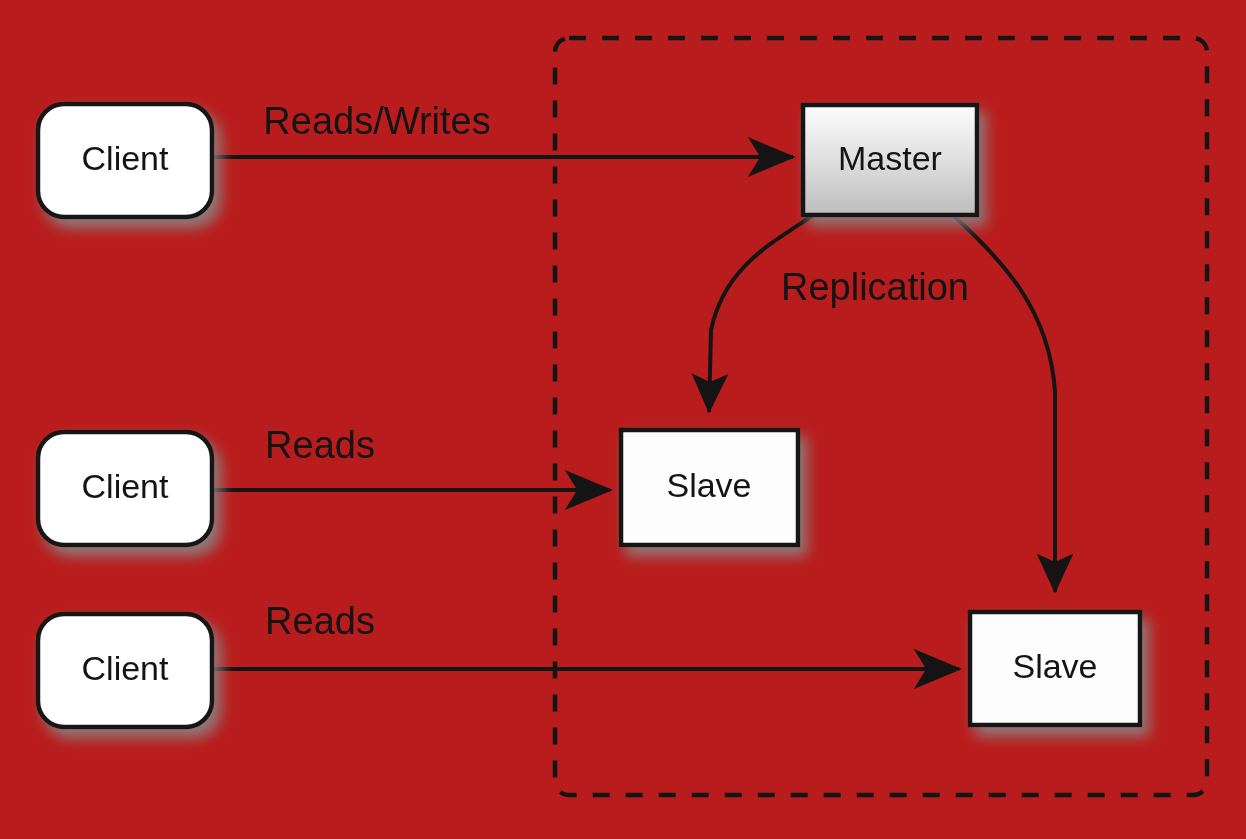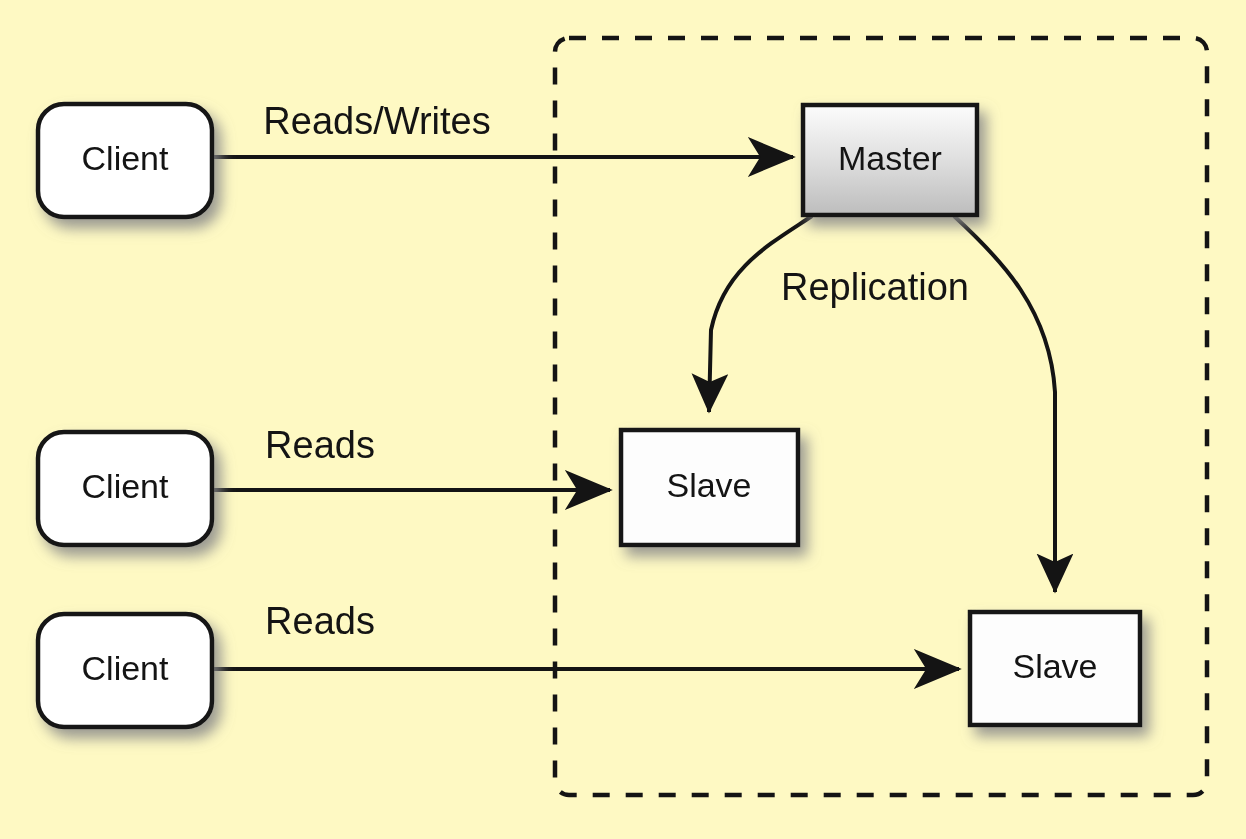--- a/index.html
+++ b/index.html
@@ -7,21 +7,21 @@
     padding: 0;
     background: #ffffff;
   }
   body {
     font-family: "Liberation Sans", sans-serif;
   }
   #canvas {
     position: relative;
     width: 1246px;
     height: 839px;
-    background: #fef9c3;
+    background: #b91c1c;
     overflow: hidden;
   }
   #diagram-svg {
     position: absolute;
     left: 0;
     top: 0;
     width: 1246px;
     height: 839px;
   }
   .node-label {

